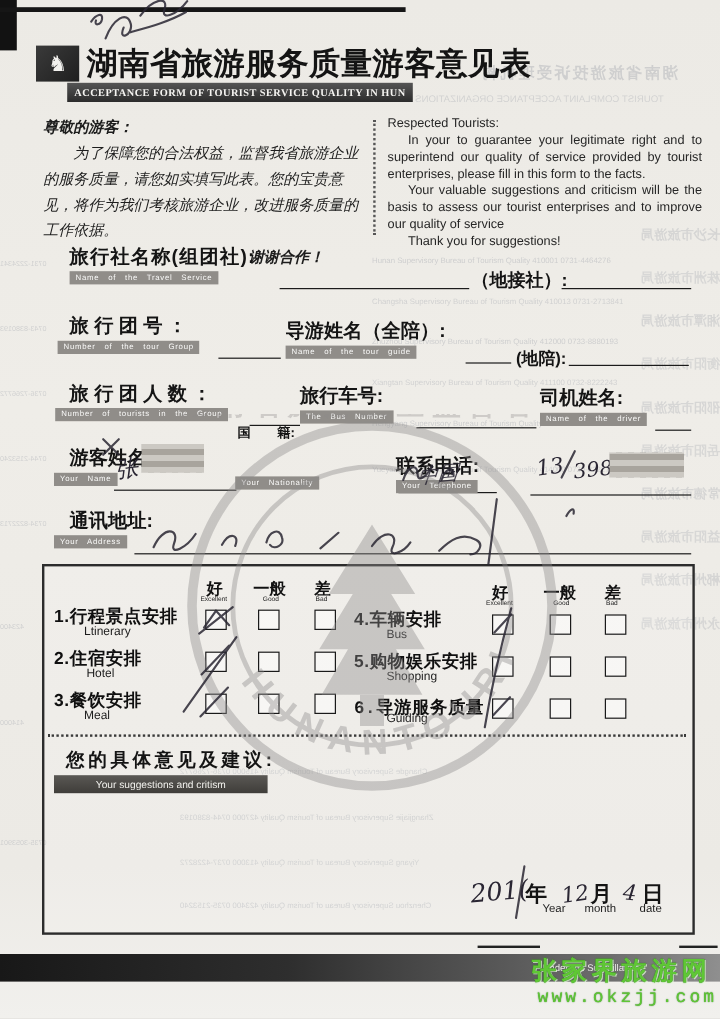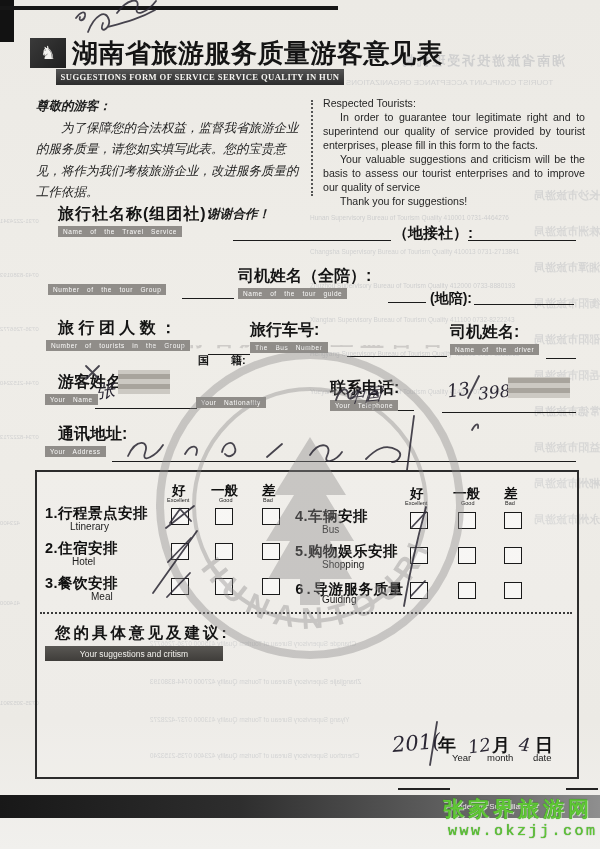--- a/index.html
+++ b/index.html
@@ -65,45 +65,46 @@
   <div class="abs art mirror" style="left:0;top:434px;font-size:6px;opacity:.2;">0734-8222713</div>
   <div class="abs art mirror" style="left:0;top:520px;font-size:6px;opacity:.2;">423400</div>
   <div class="abs art mirror" style="left:0;top:600px;font-size:6px;opacity:.2;">414000</div>
   <div class="abs art mirror" style="left:0;top:700px;font-size:6px;opacity:.2;">0735-3053901</div>
 
   <div class="abs" style="left:30px;top:38px;width:36px;height:30px;background:linear-gradient(135deg,#3a3a3a,#1f1f1f);display:flex;align-items:center;justify-content:center;">
     <span style="color:#f3f2ef;font-size:18px;line-height:1;">♞</span>
   </div>
   <div class="abs cnb" style="left:72px;top:36px;font-size:26px;letter-spacing:.5px;font-weight:900;">湖南省旅游服务质量游客意见表</div>
   <div class="abs" style="left:56px;top:69px;width:288px;height:16px;background:linear-gradient(180deg,#555,#2c2c2c);display:flex;align-items:center;justify-content:center;">
-    <span style="color:#f5f4f1;font-size:8.6px;font-weight:bold;font-family:'Liberation Serif',serif;letter-spacing:.4px;white-space:nowrap;">SUGGESTIONS FORM OF SERVICE SERVICE QUALITY IN HUN</span>
+    <span style="color:#f5f4f1;font-size:8.6px;font-weight:bold;font-family:'Liberation Serif',serif;letter-spacing:.4px;white-space:nowrap;">ACCEPTANCE FORM OF TOURIST SERVICE QUALITY IN HUN</span>
   </div>
 
   <div class="abs" style="left:36px;top:96px;width:268px;font-size:12.5px;line-height:1.72;color:#1d1d1d;font-family:'Liberation Serif',serif;font-style:italic;">
     <div style="font-weight:bold;">尊敬的游客：</div>
     <div style="text-indent:2em;">为了保障您的合法权益，监督我省旅游企业的服务质量，请您如实填写此表。您的宝贵意见，将作为我们考核旅游企业，改进服务质量的工作依据。</div>
     <div style="text-align:right;padding-right:34px;font-weight:bold;">谢谢合作！</div>
   </div>
   <div class="abs vdots" style="left:311px;top:100px;height:96px;"></div>
   <div class="abs" style="left:323px;top:97px;width:262px;font-size:10.6px;line-height:1.32;color:#262626;text-align:justify;">
     <div>Respected Tourists:</div>
-    <div style="text-indent:1.6em;">In order to guarantee tour legitimate right and to superintend our quality of service provided by tourist enterprises, please fill in this form to the facts.</div>
+    <div style="text-indent:1.6em;">In your to guarantee your legitimate right and to superintend our quality of service provided by tourist enterprises, please fill in this form to the facts.</div>
     <div style="text-indent:1.6em;">Your valuable suggestions and criticism will be the basis to assess our tourist enterprises and to improve our quality of service</div>
     <div style="text-indent:1.6em;">Thank you for suggestions!</div>
   </div>
 
   <div class="abs cnb" style="left:58px;top:204px;font-size:16px;letter-spacing:1px;">旅行社名称(组团社):</div>
   <div class="abs chip" style="left:58px;top:226px;">Name of the Travel Service</div>
   <div class="abs uline" style="left:233px;top:240px;width:158px;"></div>
   <div class="abs cnb" style="left:393px;top:224px;font-size:15px;">（地接社）:</div>
   <div class="abs uline" style="left:468px;top:240px;width:108px;"></div>
 
+  <div class="abs cnb" style="left:58px;top:262px;font-size:16px;">旅 行 团 号 ：</div>
   <div class="abs chip" style="left:48px;top:284px;">Number of the tour Group</div>
   <div class="abs uline" style="left:182px;top:298px;width:52px;"></div>
-  <div class="abs cnb" style="left:238px;top:266px;font-size:16px;">司机姓名（全陪）:</div>
+  <div class="abs cnb" style="left:238px;top:266px;font-size:16px;">导游姓名（全陪）:</div>
   <div class="abs chip" style="left:238px;top:288px;">Name of the tour guide</div>
   <div class="abs uline" style="left:388px;top:302px;width:38px;"></div>
   <div class="abs cnb" style="left:430px;top:290px;font-size:14px;">(地陪):</div>
   <div class="abs uline" style="left:474px;top:304px;width:100px;"></div>
 
   <div class="abs cnb" style="left:58px;top:318px;font-size:16px;">旅 行 团 人 数 ：</div>
   <div class="abs chip" style="left:46px;top:340px;">Number of tourists in the Group</div>
   <div class="abs uline" style="left:208px;top:354px;width:42px;"></div>
   <div class="abs cnb" style="left:250px;top:320px;font-size:16px;">旅行车号:</div>
   <div class="abs chip" style="left:250px;top:342px;">The Bus Number</div>
@@ -147,21 +148,21 @@
   <div class="abs ratecn" style="left:453px;top:485px;">一般</div>
   <div class="abs rateen" style="left:461px;top:500px;">Good</div>
   <div class="abs ratecn" style="left:504px;top:485px;">差</div>
   <div class="abs rateen" style="left:505px;top:500px;">Bad</div>
 
   <div class="abs itemcn" style="left:45px;top:504px;">1.行程景点安排</div>
   <div class="abs itemen" style="left:70px;top:521px;">Ltinerary</div>
   <div class="abs itemcn" style="left:45px;top:539px;">2.住宿安排</div>
   <div class="abs itemen" style="left:72px;top:556px;">Hotel</div>
   <div class="abs itemcn" style="left:45px;top:574px;">3.餐饮安排</div>
-  <div class="abs itemen" style="left:70px;top:591px;margin-left:21px;">Meal</div>
+  <div class="abs itemen" style="left:70px;top:591px;">Meal</div>
 
   <div class="abs itemcn" style="left:295px;top:507px;">4.车辆安排</div>
   <div class="abs itemen" style="left:322px;top:524px;">Bus</div>
   <div class="abs itemcn" style="left:295px;top:542px;">5.购物娱乐安排</div>
   <div class="abs itemen" style="left:322px;top:559px;">Shopping</div>
   <div class="abs itemcn" style="left:295px;top:580px;font-family:Liberation Mono, monospace;">6.导游服务质量</div>
   <div class="abs itemen" style="left:322px;top:594px;">Guiding</div>
 
   <div class="abs cb" style="left:171px;top:508px;"></div>
   <div class="abs cb" style="left:215px;top:508px;"></div>

